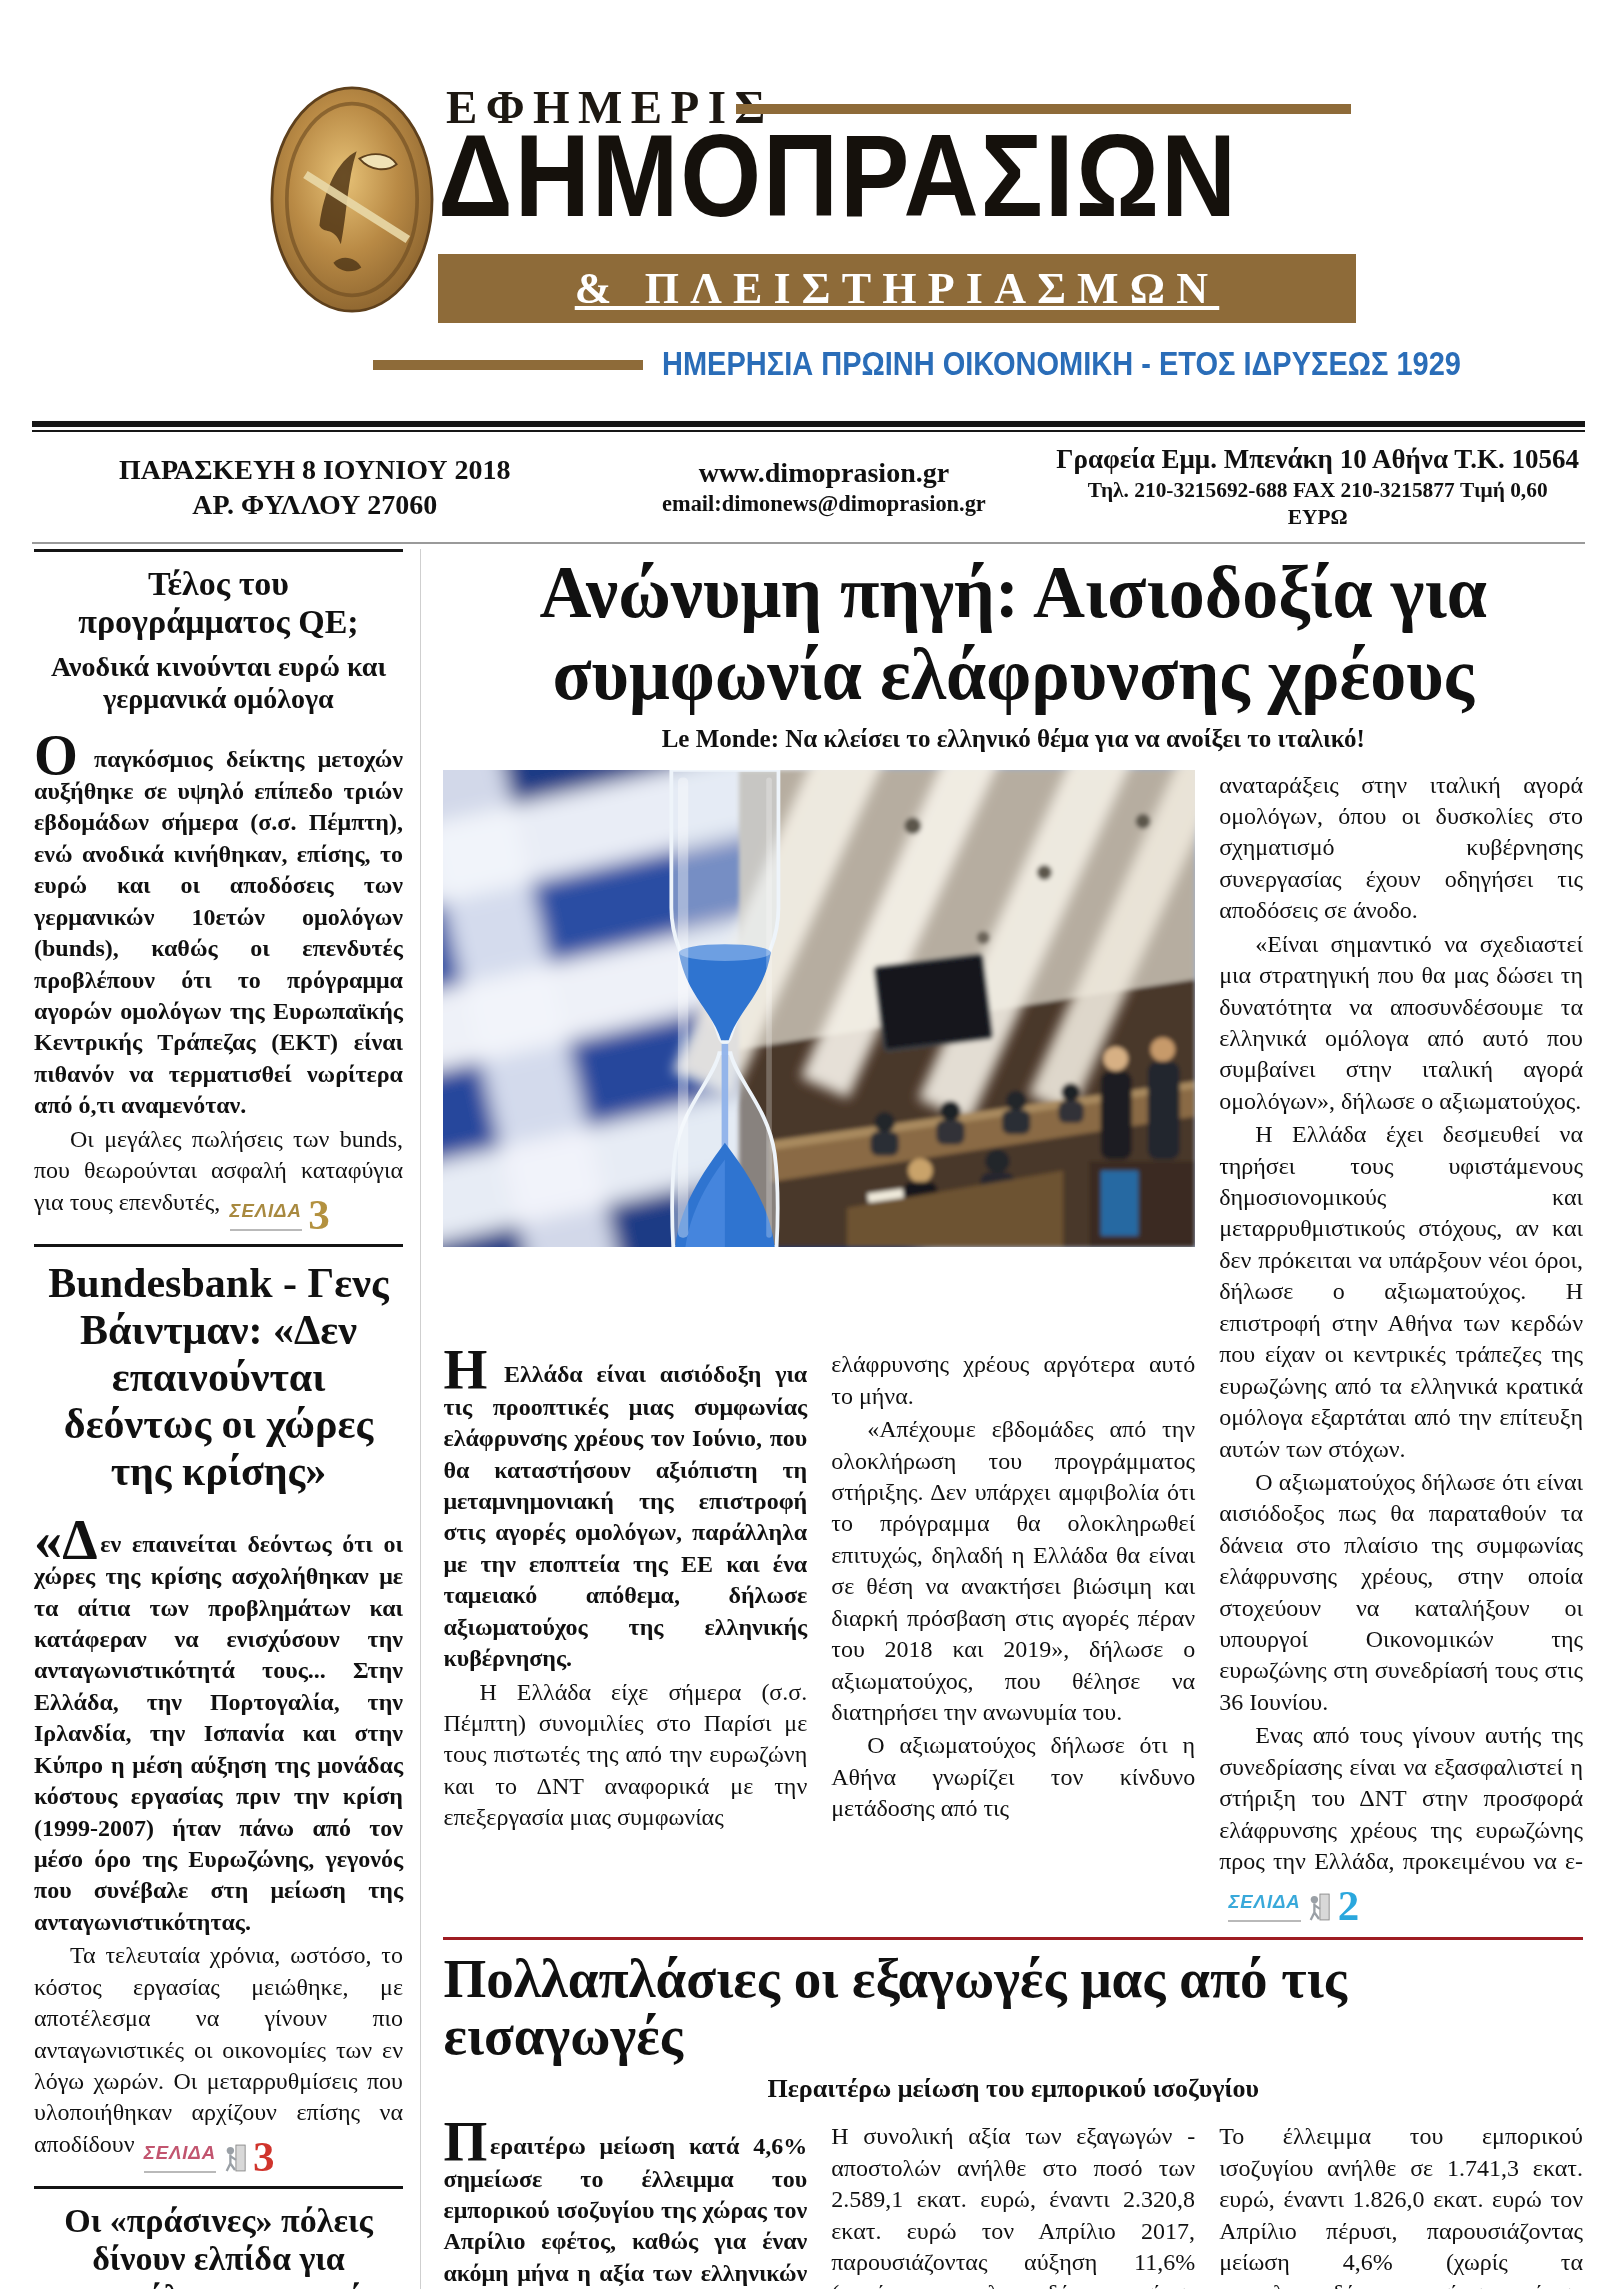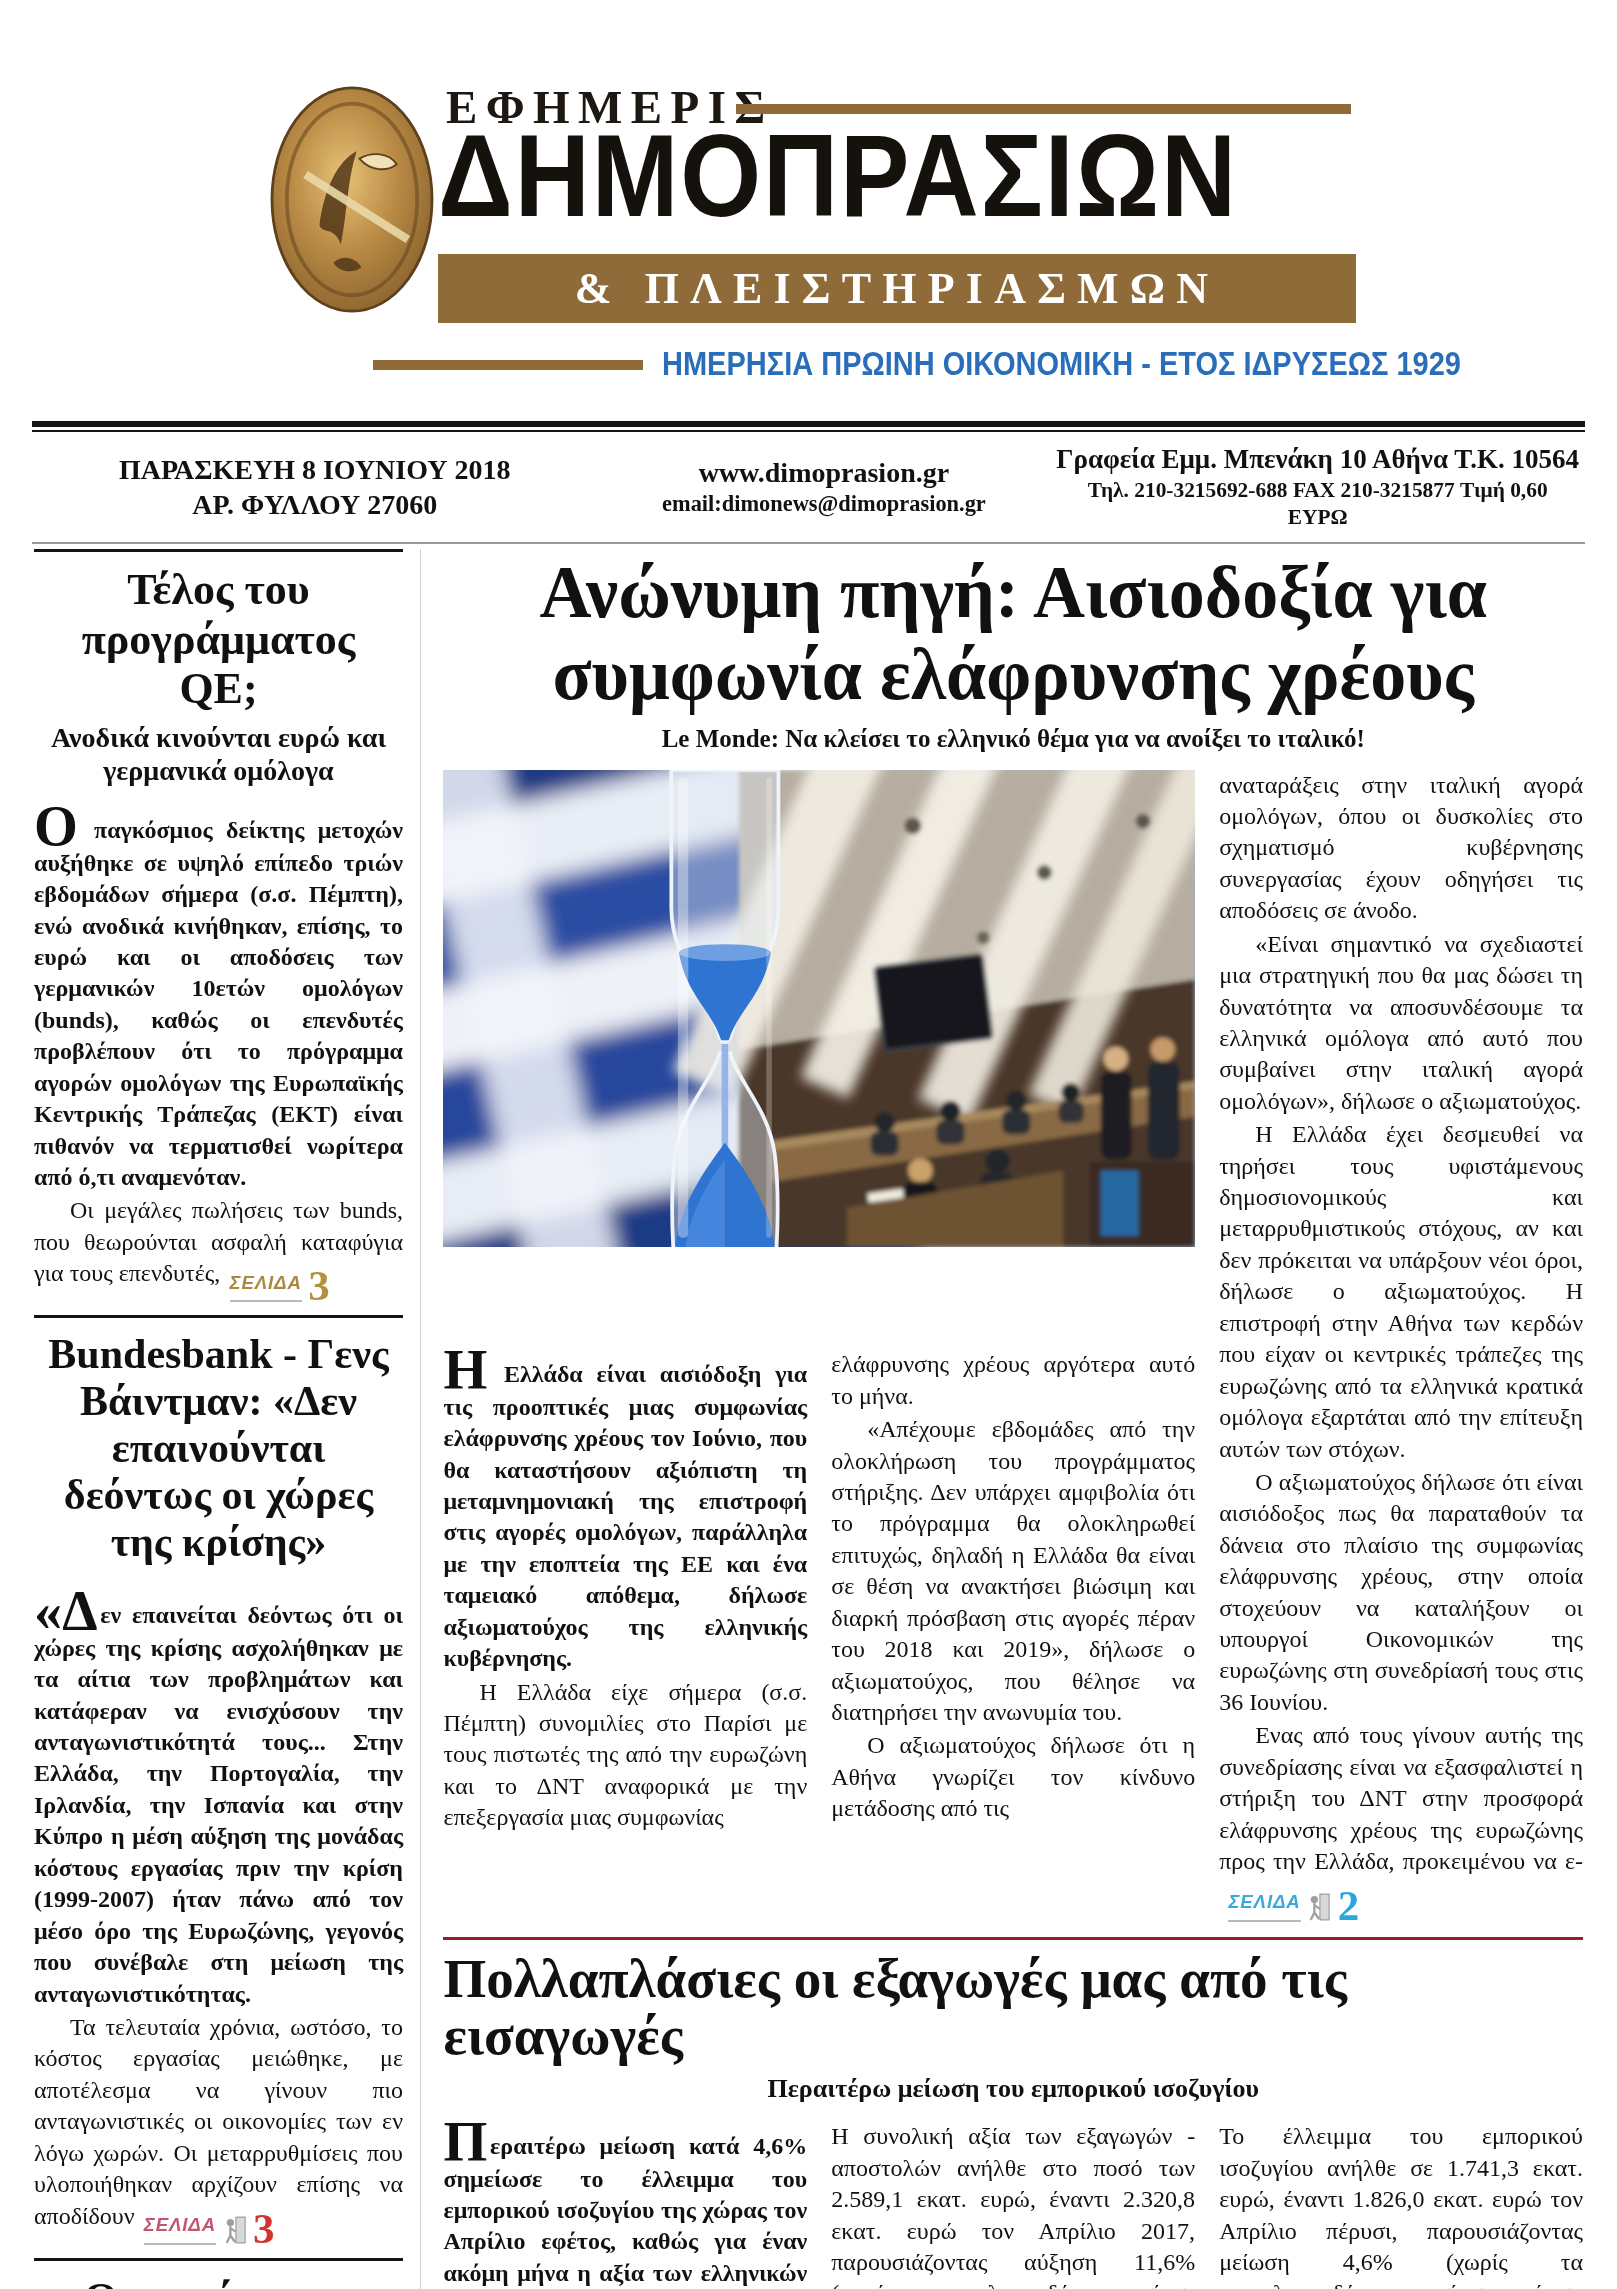--- a/index.html
+++ b/index.html
@@ -10,38 +10,38 @@
   }
   
   .masthead{position:relative;height:421px;}
   .coin{position:absolute;left:268px;top:86px;width:168px;height:228px;}
   .mh-kicker{position:absolute;left:446px;top:80px;font-size:47px;font-weight:bold;letter-spacing:8.4px;color:#1d1812;}
   .mh-kicker-rule{position:absolute;left:736px;top:104px;width:615px;height:10.3px;background:#8e6b39;}
   .mh-title{position:absolute;left:438px;top:110px;width:918px;font-family:"Liberation Sans",sans-serif;
     font-weight:900;font-size:104px;letter-spacing:1.9px;color:#15110c;transform:scaleY(1.12);transform-origin:top left;white-space:nowrap;}
   .mh-band{position:absolute;left:438px;top:254px;width:918px;height:69px;background:#8e6b39;
     display:flex;align-items:center;justify-content:center;}
-  .mh-band span{color:#fff;font-size:44px;font-weight:bold;letter-spacing:11.2px;}
+  .mh-band span{color:#fff;font-size:44px;font-weight:bold;letter-spacing:11.2px;text-decoration:underline;}
   .mh-tag-rule{position:absolute;left:373px;top:360px;width:270px;height:10.3px;background:#8e6b39;}
   .mh-tagline{position:absolute;left:662px;top:345px;width:695px;text-align:center;
     font-family:"Liberation Sans",sans-serif;font-weight:bold;font-size:29px;color:#2a6db8;transform:scaleY(1.15);transform-origin:top left;white-space:nowrap;}
   .rule-heavy{height:5.6px;background:#161616;margin:0 32px;}
   .rule-thin2{height:1.9px;background:#161616;margin:3.7px 32px 0 32px;}
   
   .dateline{display:grid;grid-template-columns:36% 30% 34%;padding:11.2px 37px 11.2px 37px;align-items:center;}
   .dl-cell{text-align:center;line-height:1.25;}
   .dl-strong{font-size:28px;font-weight:bold;}
   .dl-small{font-size:21.4px;font-weight:bold;}
   .dl-email{font-size:22.4px;font-weight:bold;}
   .rule-gray{height:1.9px;background:#9a9a9a;margin:0 32px;}
   
   .content{display:grid;grid-template-columns:387px 1fr;column-gap:22.4px;padding:5.6px 34px 0 34px;}
   .leftcol{border-right:0.9px solid #cfcfcf;padding-right:17px;}
   .l-article{border-top:3.7px solid #141414;padding-top:9.3px;margin-bottom:13px;}
-  .l-title{font-size:44px;font-weight:bold;text-align:center;line-height:1.12;margin:3.7px 9.3px 9.3px 9.3px;}
+  .l-title{font-size:34px;font-weight:bold;text-align:center;line-height:1.12;margin:3.7px 9.3px 9.3px 9.3px;}
   .l-sub{font-size:28px;font-weight:bold;text-align:center;line-height:1.15;margin:1.9px 5.6px 18.6px 5.6px;}
   .body-p{font-size:24px;line-height:1.31;text-align:justify;margin:0;}
   .body-p + .body-p{text-indent:1.5em;margin-top:1.9px;}
   .lead{font-weight:bold;}
   .dropcap{font-size:2.35em;line-height:.75;font-weight:bold;vertical-align:-0.12em;letter-spacing:0;padding-right:2.8px;}
   
   .pageref{display:inline-flex;align-items:flex-end;gap:6.5px;margin-left:9.3px;vertical-align:-7.5px;text-indent:0;}
   .pageref-label{font-family:"Liberation Sans",sans-serif;font-style:italic;font-weight:bold;font-size:18.6px;
     letter-spacing:0.9px;border-bottom:2.8px solid #b9b9b9;padding-bottom:8px;line-height:1;}
   .pageref-num{font-size:43px;font-weight:bold;line-height:.72;}

